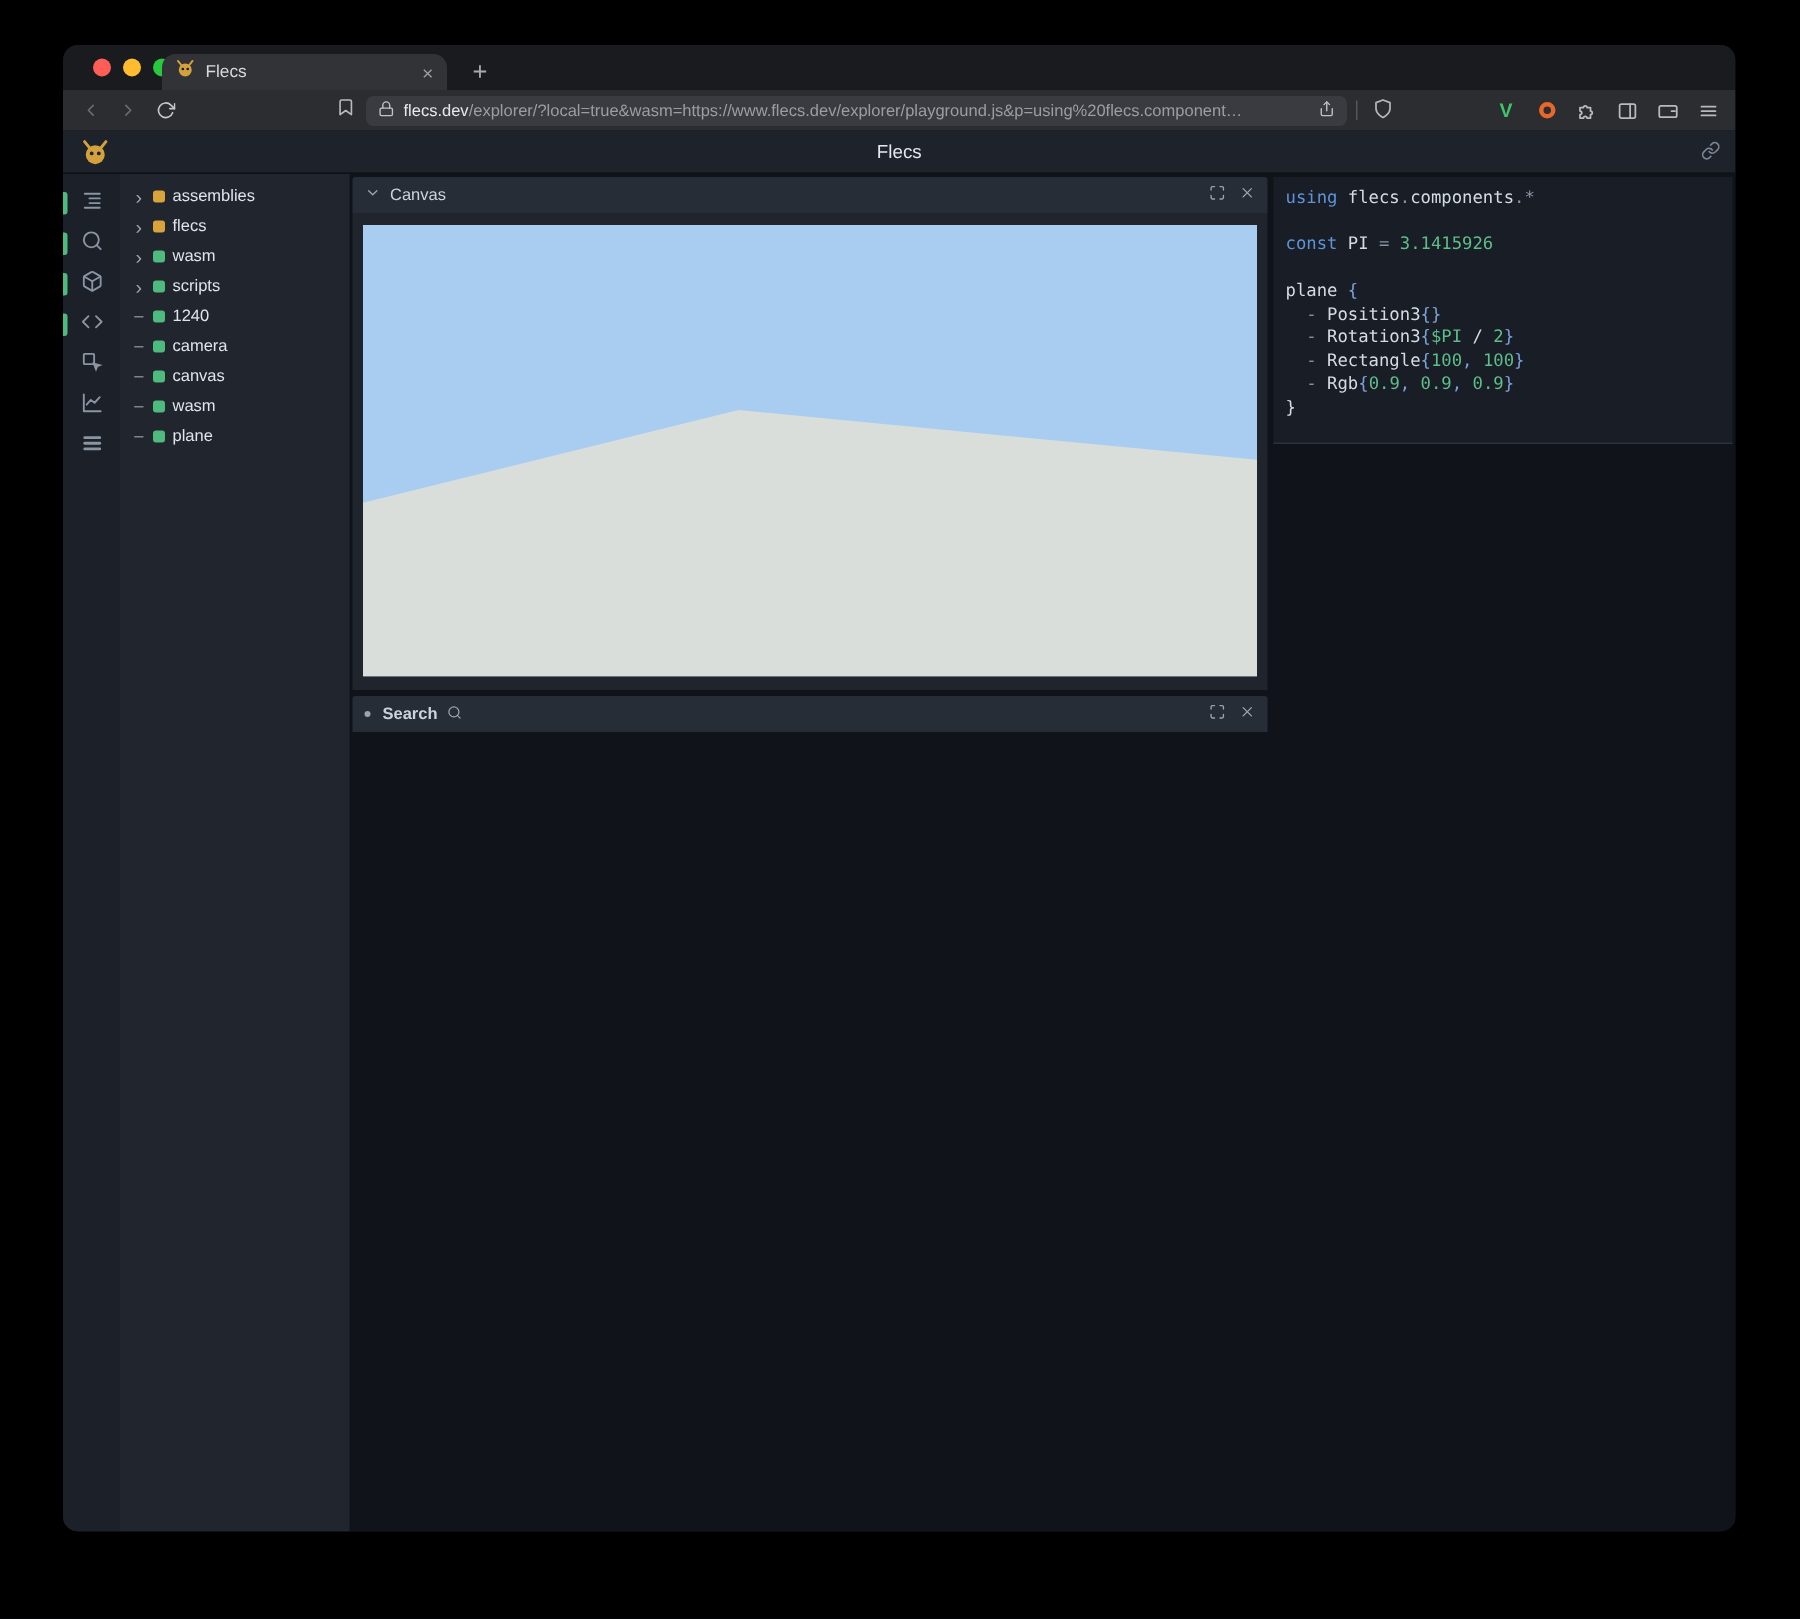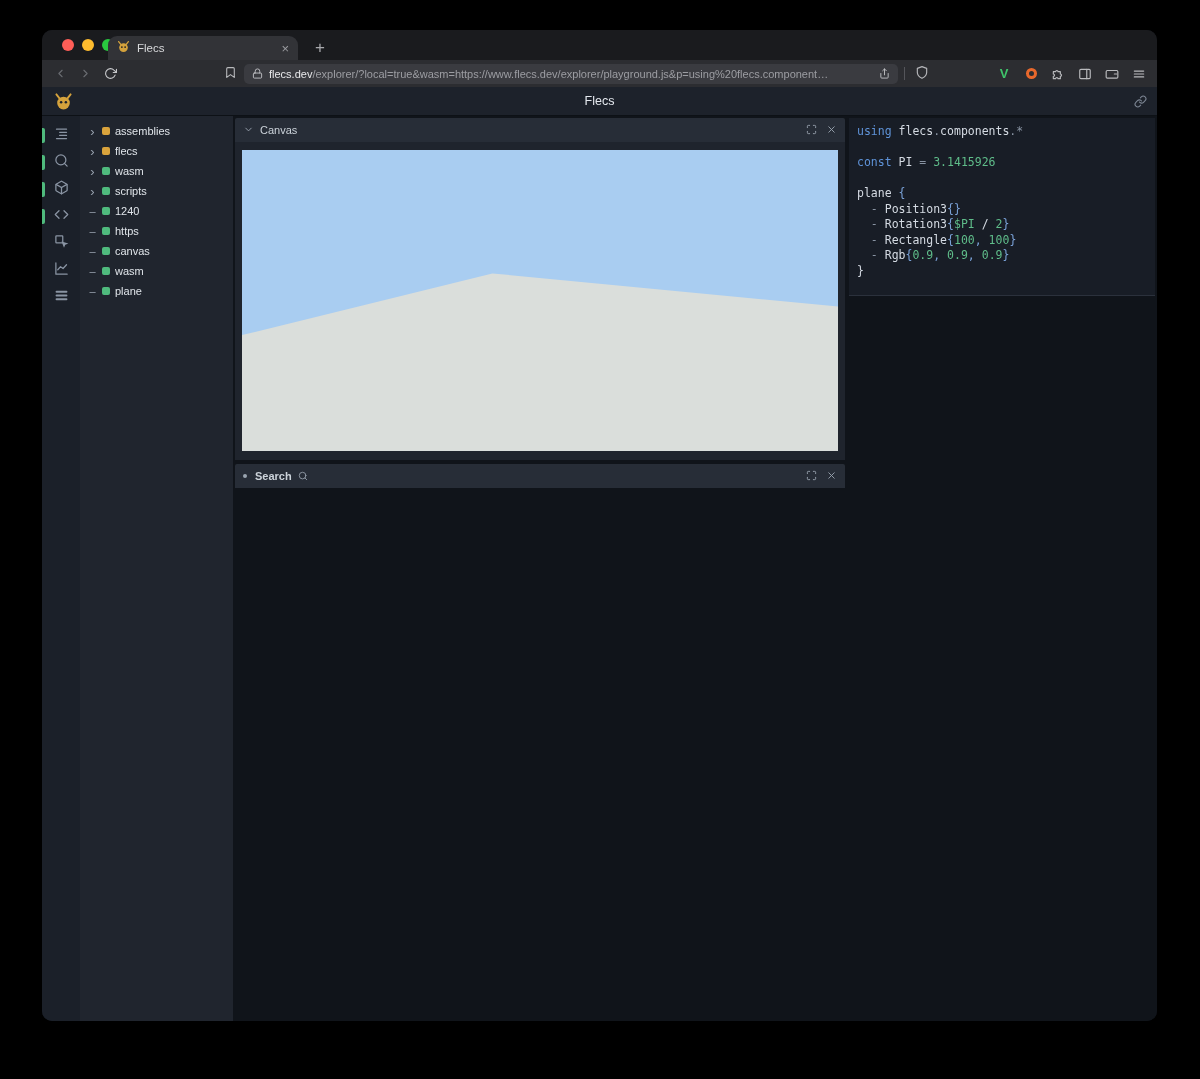--- a/index.html
+++ b/index.html
@@ -288,21 +288,21 @@
             <span class="tl">scripts</span>
           </div>
           <div class="tree-row">
             <span class="tw dash">–</span>
             <span class="sq" style="background:#4fba7d"></span>
             <span class="tl">1240</span>
           </div>
           <div class="tree-row">
             <span class="tw dash">–</span>
             <span class="sq" style="background:#4fba7d"></span>
-            <span class="tl">https</span>
+            <span class="tl">camera</span>
           </div>
           <div class="tree-row">
             <span class="tw dash">–</span>
             <span class="sq" style="background:#4fba7d"></span>
             <span class="tl">canvas</span>
           </div>
           <div class="tree-row">
             <span class="tw dash">–</span>
             <span class="sq" style="background:#4fba7d"></span>
             <span class="tl">wasm</span>

